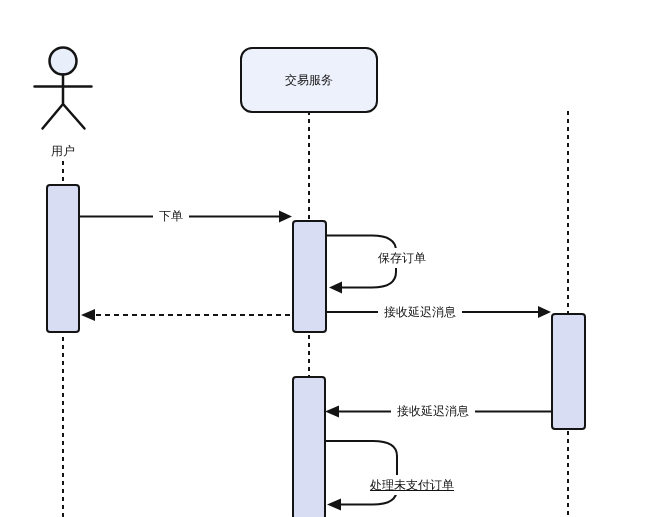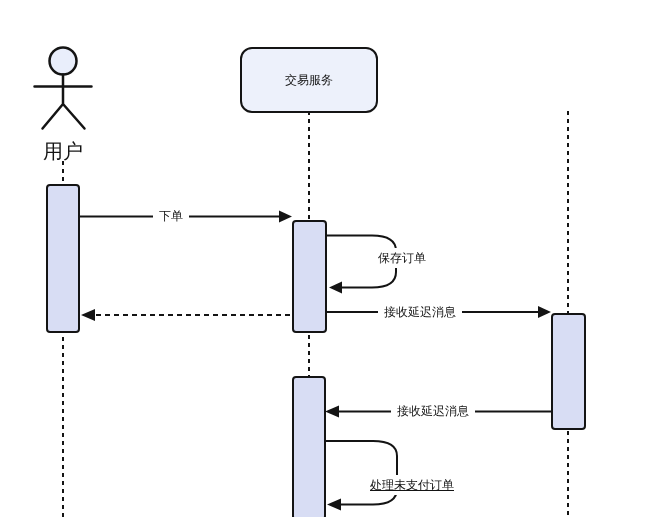--- a/index.html
+++ b/index.html
@@ -21,21 +21,21 @@
     display:flex;align-items:center;justify-content:center;
     font-size:12px;
     box-sizing:content-box;
   }
   #participant-trade{left:240px;width:134px;}
   #participant-mq{left:499px;width:135px;}
   .actor-label{
     position:absolute;
     left:63px;top:151px;
     transform:translate(-50%,-50%);
-    font-size:20px;
+    font-size:12px;
     white-space:nowrap;
   }
   .message-label{
     position:absolute;
     transform:translate(-50%,-50%);
     background:#ffffff;
     padding:1px 6px;
     font-size:12px;
     white-space:nowrap;
     line-height:18px;

